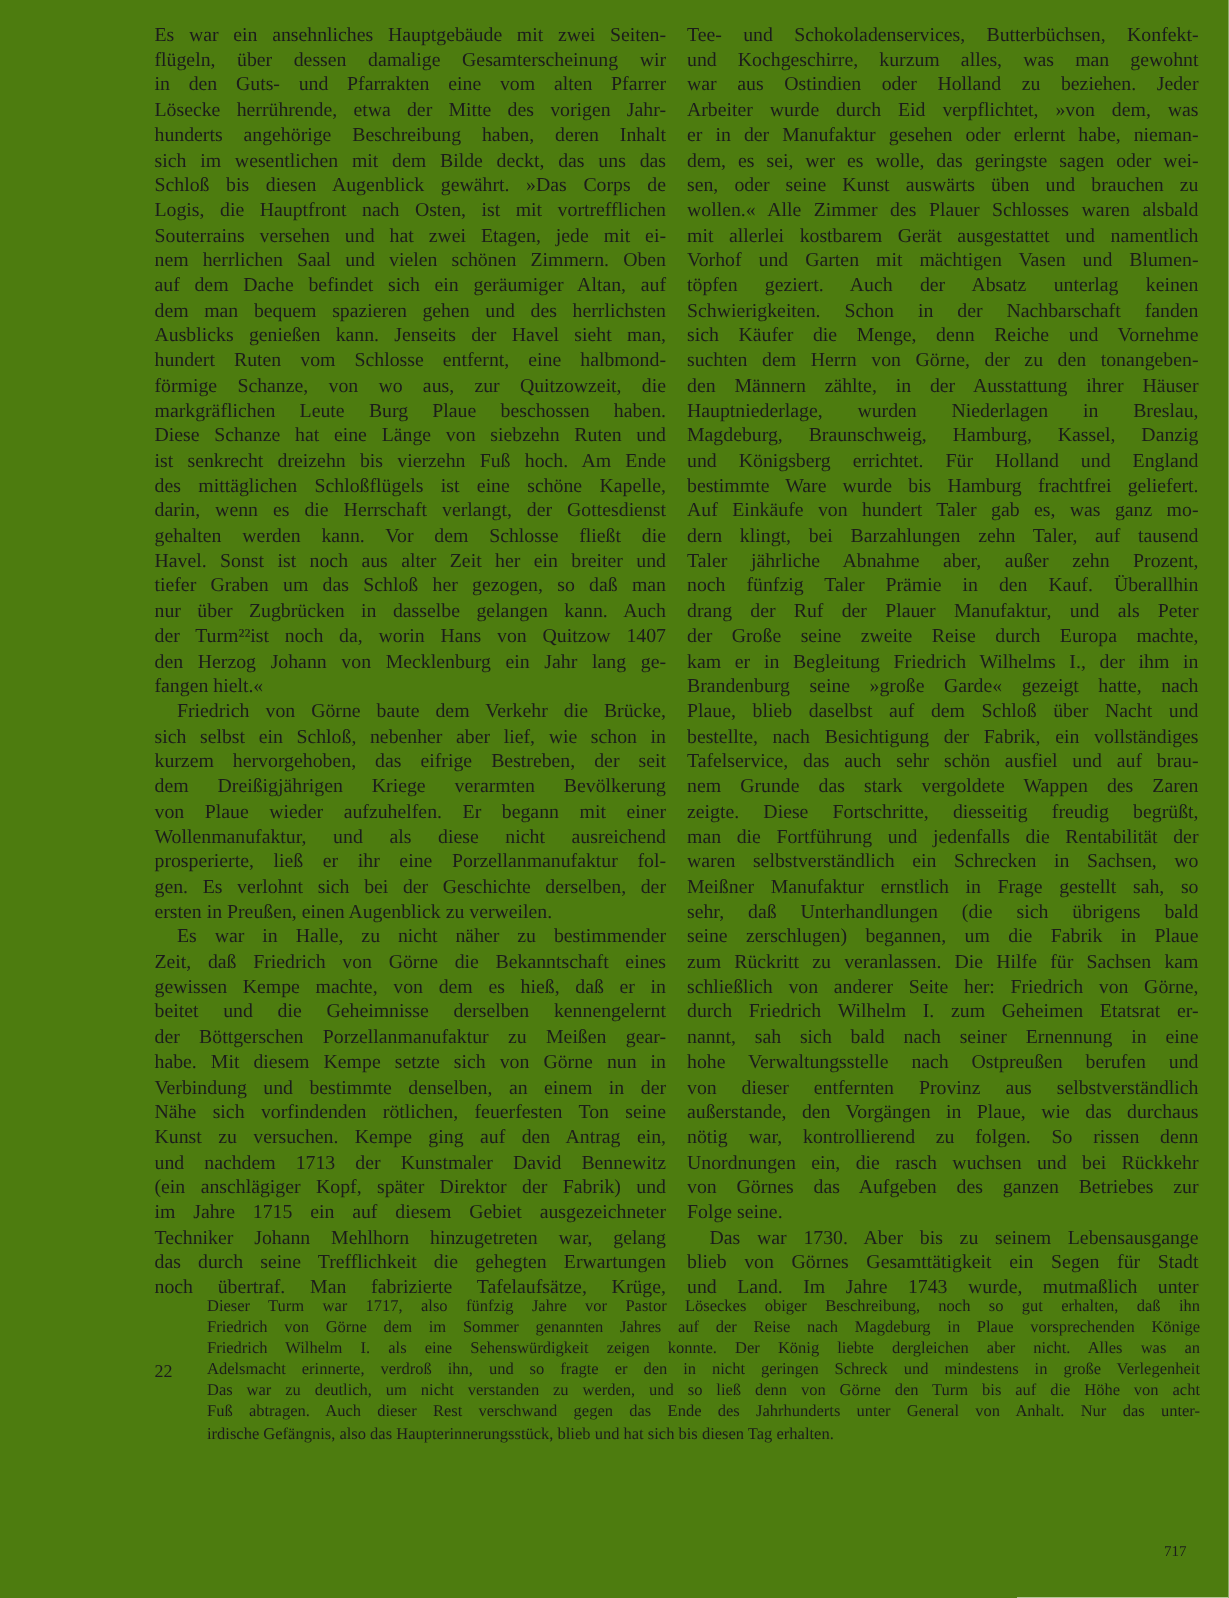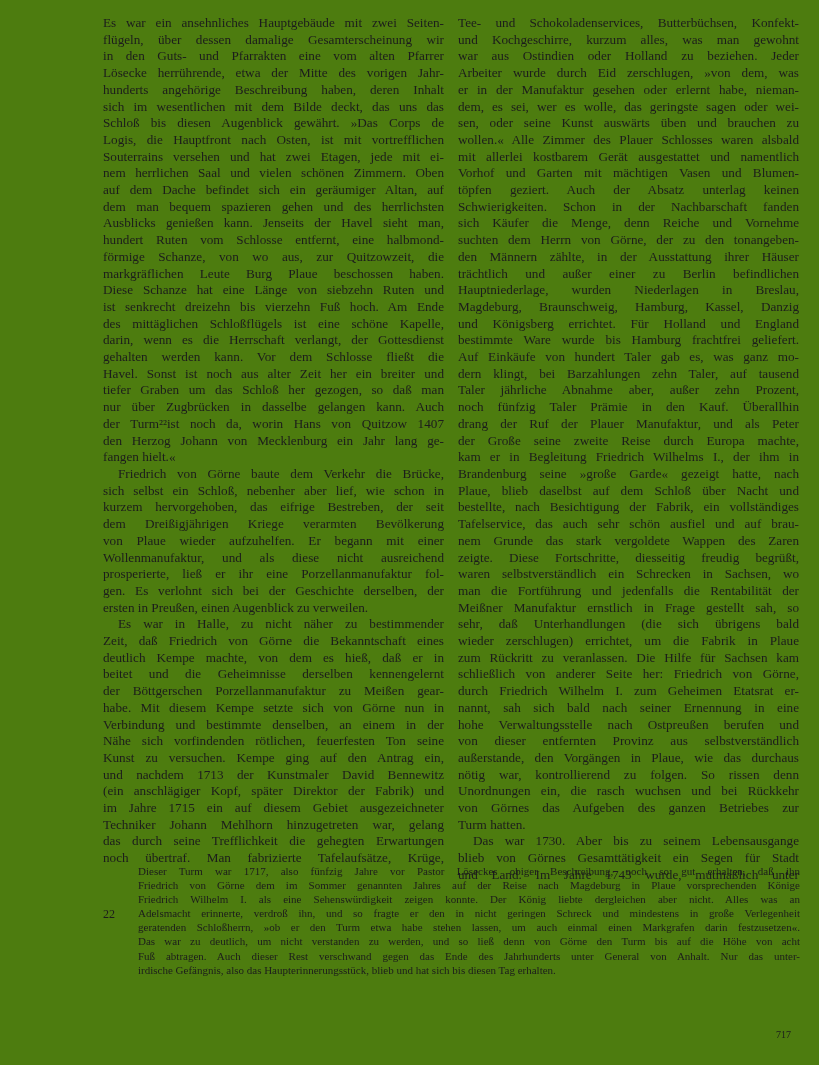--- a/index.html
+++ b/index.html
@@ -108,98 +108,96 @@
       <div class="line">sich selbst ein Schloß, nebenher aber lief, wie schon in</div>
       <div class="line">kurzem hervorgehoben, das eifrige Bestreben, der seit</div>
       <div class="line">dem Dreißigjährigen Kriege verarmten Bevölkerung</div>
       <div class="line">von Plaue wieder aufzuhelfen. Er begann mit einer</div>
       <div class="line">Wollenmanufaktur, und als diese nicht ausreichend</div>
       <div class="line">prosperierte, ließ er ihr eine Porzellanmanufaktur fol-</div>
       <div class="line">gen. Es verlohnt sich bei der Geschichte derselben, der</div>
       <div class="line end">ersten in Preußen, einen Augenblick zu verweilen.</div>
       <div class="line indent">Es war in Halle, zu nicht näher zu bestimmender</div>
       <div class="line">Zeit, daß Friedrich von Görne die Bekanntschaft eines</div>
-      <div class="line">deutlich Kempe machte, von dem es hieß, daß er in</div>
+      <div class="line">gewissen Kempe machte, von dem es hieß, daß er in</div>
       <div class="line">beitet und die Geheimnisse derselben kennengelernt</div>
       <div class="line">der Böttgerschen Porzellanmanufaktur zu Meißen gear-</div>
       <div class="line">habe. Mit diesem Kempe setzte sich von Görne nun in</div>
       <div class="line">Verbindung und bestimmte denselben, an einem in der</div>
       <div class="line">Nähe sich vorfindenden rötlichen, feuerfesten Ton seine</div>
       <div class="line">Kunst zu versuchen. Kempe ging auf den Antrag ein,</div>
       <div class="line">und nachdem 1713 der Kunstmaler David Bennewitz</div>
       <div class="line">(ein anschlägiger Kopf, später Direktor der Fabrik) und</div>
       <div class="line">im Jahre 1715 ein auf diesem Gebiet ausgezeichneter</div>
       <div class="line">Techniker Johann Mehlhorn hinzugetreten war, gelang</div>
       <div class="line">das durch seine Trefflichkeit die gehegten Erwartungen</div>
       <div class="line">noch übertraf. Man fabrizierte Tafelaufsätze, Krüge,</div>
     </div>
 
   <div class="col col-right">
       <div class="line">Tee- und Schokoladenservices, Butterbüchsen, Konfekt-</div>
       <div class="line">und Kochgeschirre, kurzum alles, was man gewohnt</div>
       <div class="line">war aus Ostindien oder Holland zu beziehen. Jeder</div>
-      <div class="line">Arbeiter wurde durch Eid zerschlugen, »von dem, was</div>
+      <div class="line">Arbeiter wurde durch Eid verpflichtet, »von dem, was</div>
       <div class="line">er in der Manufaktur gesehen oder erlernt habe, nieman-</div>
       <div class="line">dem, es sei, wer es wolle, das geringste sagen oder wei-</div>
       <div class="line">sen, oder seine Kunst auswärts üben und brauchen zu</div>
       <div class="line">wollen.« Alle Zimmer des Plauer Schlosses waren alsbald</div>
       <div class="line">mit allerlei kostbarem Gerät ausgestattet und namentlich</div>
       <div class="line">Vorhof und Garten mit mächtigen Vasen und Blumen-</div>
       <div class="line">töpfen geziert. Auch der Absatz unterlag keinen</div>
       <div class="line">Schwierigkeiten. Schon in der Nachbarschaft fanden</div>
       <div class="line">sich Käufer die Menge, denn Reiche und Vornehme</div>
       <div class="line">suchten dem Herrn von Görne, der zu den tonangeben-</div>
       <div class="line">den Männern zählte, in der Ausstattung ihrer Häuser</div>
-      <div class="line">trächtlich und außer einer zu Berlin befindlichen</div>
       <div class="line">Hauptniederlage, wurden Niederlagen in Breslau,</div>
       <div class="line">Magdeburg, Braunschweig, Hamburg, Kassel, Danzig</div>
       <div class="line">und Königsberg errichtet. Für Holland und England</div>
       <div class="line">bestimmte Ware wurde bis Hamburg frachtfrei geliefert.</div>
       <div class="line">Auf Einkäufe von hundert Taler gab es, was ganz mo-</div>
       <div class="line">dern klingt, bei Barzahlungen zehn Taler, auf tausend</div>
       <div class="line">Taler jährliche Abnahme aber, außer zehn Prozent,</div>
       <div class="line">noch fünfzig Taler Prämie in den Kauf. Überallhin</div>
       <div class="line">drang der Ruf der Plauer Manufaktur, und als Peter</div>
       <div class="line">der Große seine zweite Reise durch Europa machte,</div>
       <div class="line">kam er in Begleitung Friedrich Wilhelms I., der ihm in</div>
       <div class="line">Brandenburg seine »große Garde« gezeigt hatte, nach</div>
       <div class="line">Plaue, blieb daselbst auf dem Schloß über Nacht und</div>
       <div class="line">bestellte, nach Besichtigung der Fabrik, ein vollständiges</div>
       <div class="line">Tafelservice, das auch sehr schön ausfiel und auf brau-</div>
       <div class="line">nem Grunde das stark vergoldete Wappen des Zaren</div>
       <div class="line">zeigte. Diese Fortschritte, diesseitig freudig begrüßt,</div>
+      <div class="line">man die Fortführung und jedenfalls die Rentabilität der</div>
       <div class="line">waren selbstverständlich ein Schrecken in Sachsen, wo</div>
-      <div class="line">man die Fortführung und jedenfalls die Rentabilität der</div>
       <div class="line">Meißner Manufaktur ernstlich in Frage gestellt sah, so</div>
       <div class="line">sehr, daß Unterhandlungen (die sich übrigens bald</div>
-      <div class="line">wieder zerschlugen) errichtet, um die Fabrik in Plaue</div>
+      <div class="line">seine zerschlugen) begannen, um die Fabrik in Plaue</div>
       <div class="line">zum Rückritt zu veranlassen. Die Hilfe für Sachsen kam</div>
       <div class="line">schließlich von anderer Seite her: Friedrich von Görne,</div>
       <div class="line">durch Friedrich Wilhelm I. zum Geheimen Etatsrat er-</div>
       <div class="line">nannt, sah sich bald nach seiner Ernennung in eine</div>
       <div class="line">hohe Verwaltungsstelle nach Ostpreußen berufen und</div>
       <div class="line">von dieser entfernten Provinz aus selbstverständlich</div>
       <div class="line">außerstande, den Vorgängen in Plaue, wie das durchaus</div>
       <div class="line">nötig war, kontrollierend zu folgen. So rissen denn</div>
       <div class="line">Unordnungen ein, die rasch wuchsen und bei Rückkehr</div>
       <div class="line">von Görnes das Aufgeben des ganzen Betriebes zur</div>
-      <div class="line end">Turm hatten.</div>
+      <div class="line end">Folge seine.</div>
       <div class="line indent">Das war 1730. Aber bis zu seinem Lebensausgange</div>
       <div class="line">blieb von Görnes Gesamttätigkeit ein Segen für Stadt</div>
       <div class="line">und Land. Im Jahre 1743 wurde, mutmaßlich unter</div>
     </div>
 
   <div class="footnote-marker">22</div>
 
   <div class="footnote-text">
       <div class="line">Dieser Turm war 1717, also fünfzig Jahre vor Pastor Löseckes obiger Beschreibung, noch so gut erhalten, daß ihn</div>
       <div class="line">Friedrich von Görne dem im Sommer genannten Jahres auf der Reise nach Magdeburg in Plaue vorsprechenden Könige</div>
       <div class="line">Friedrich Wilhelm I. als eine Sehenswürdigkeit zeigen konnte. Der König liebte dergleichen aber nicht. Alles was an</div>
       <div class="line">Adelsmacht erinnerte, verdroß ihn, und so fragte er den in nicht geringen Schreck und mindestens in große Verlegenheit</div>
-      <div class="line">geratenden Schloßherrn, »ob er den Turm etwa habe stehen lassen, um auch einmal einen Markgrafen darin festzusetzen«.</div>
       <div class="line">Das war zu deutlich, um nicht verstanden zu werden, und so ließ denn von Görne den Turm bis auf die Höhe von acht</div>
       <div class="line">Fuß abtragen. Auch dieser Rest verschwand gegen das Ende des Jahrhunderts unter General von Anhalt. Nur das unter-</div>
       <div class="line end">irdische Gefängnis, also das Haupterinnerungsstück, blieb und hat sich bis diesen Tag erhalten.</div>
     </div>
 
   <div class="page-number">717</div>
 
 </div>
 
 </body></html>

